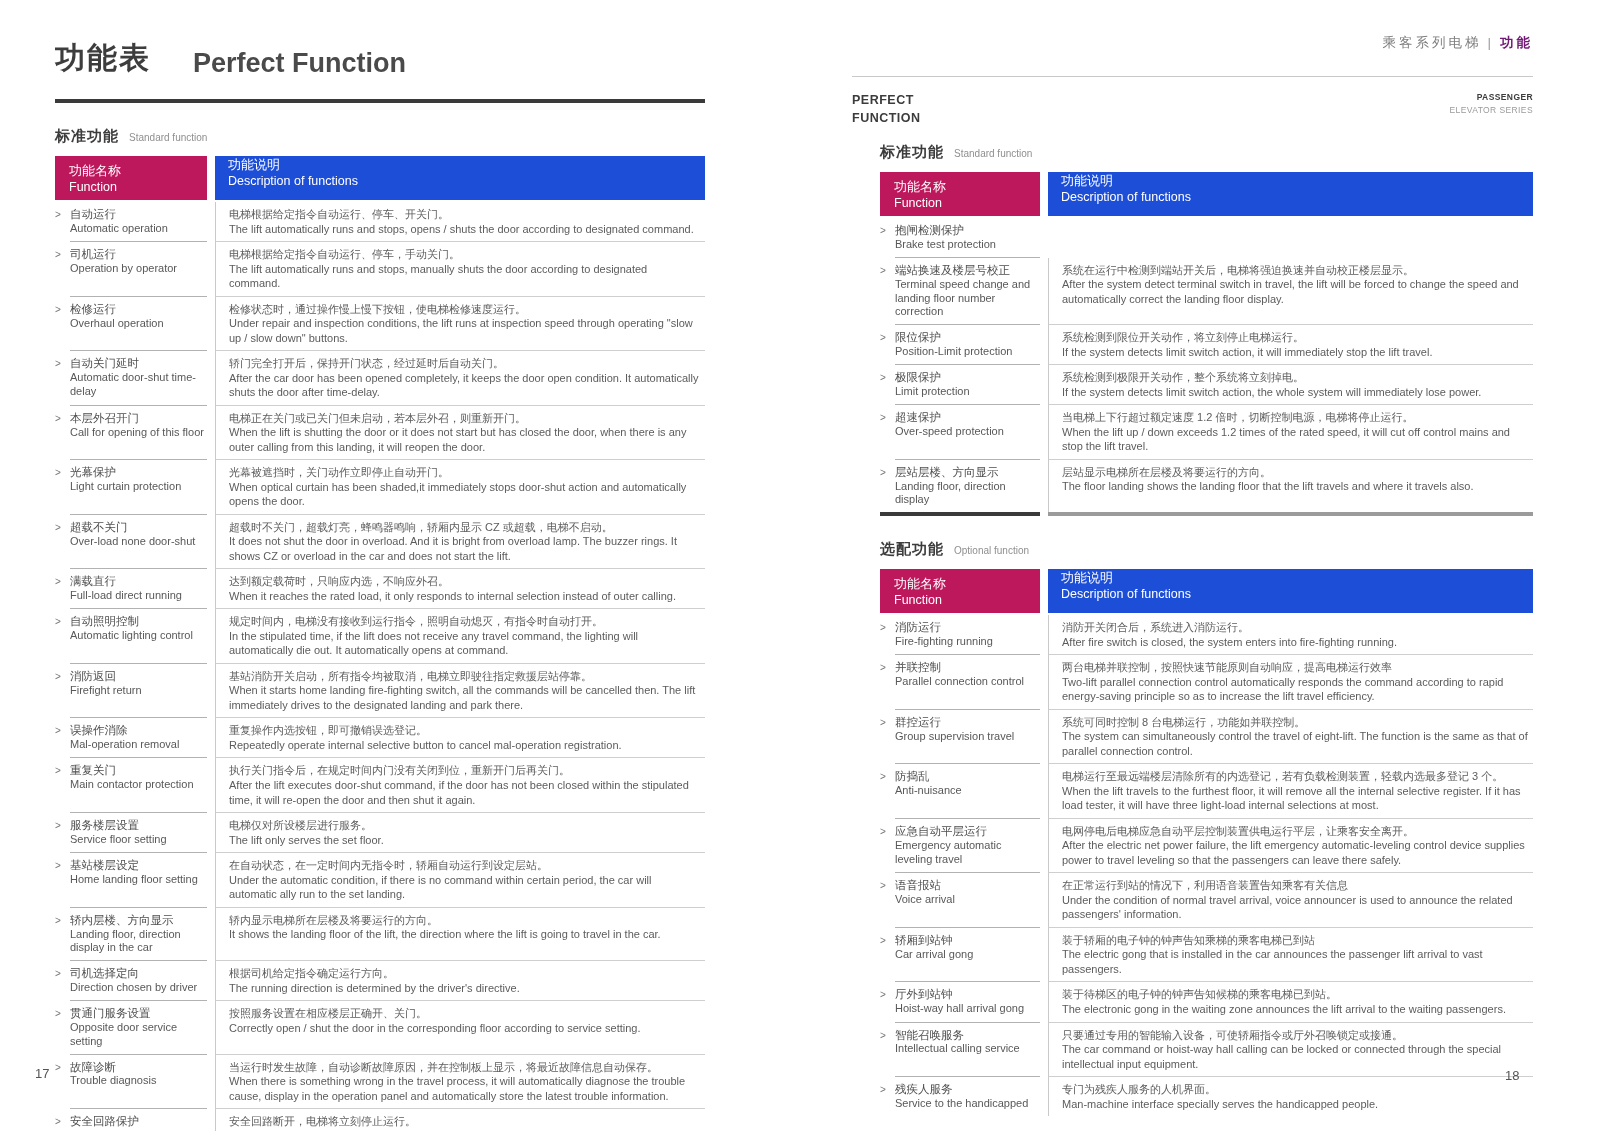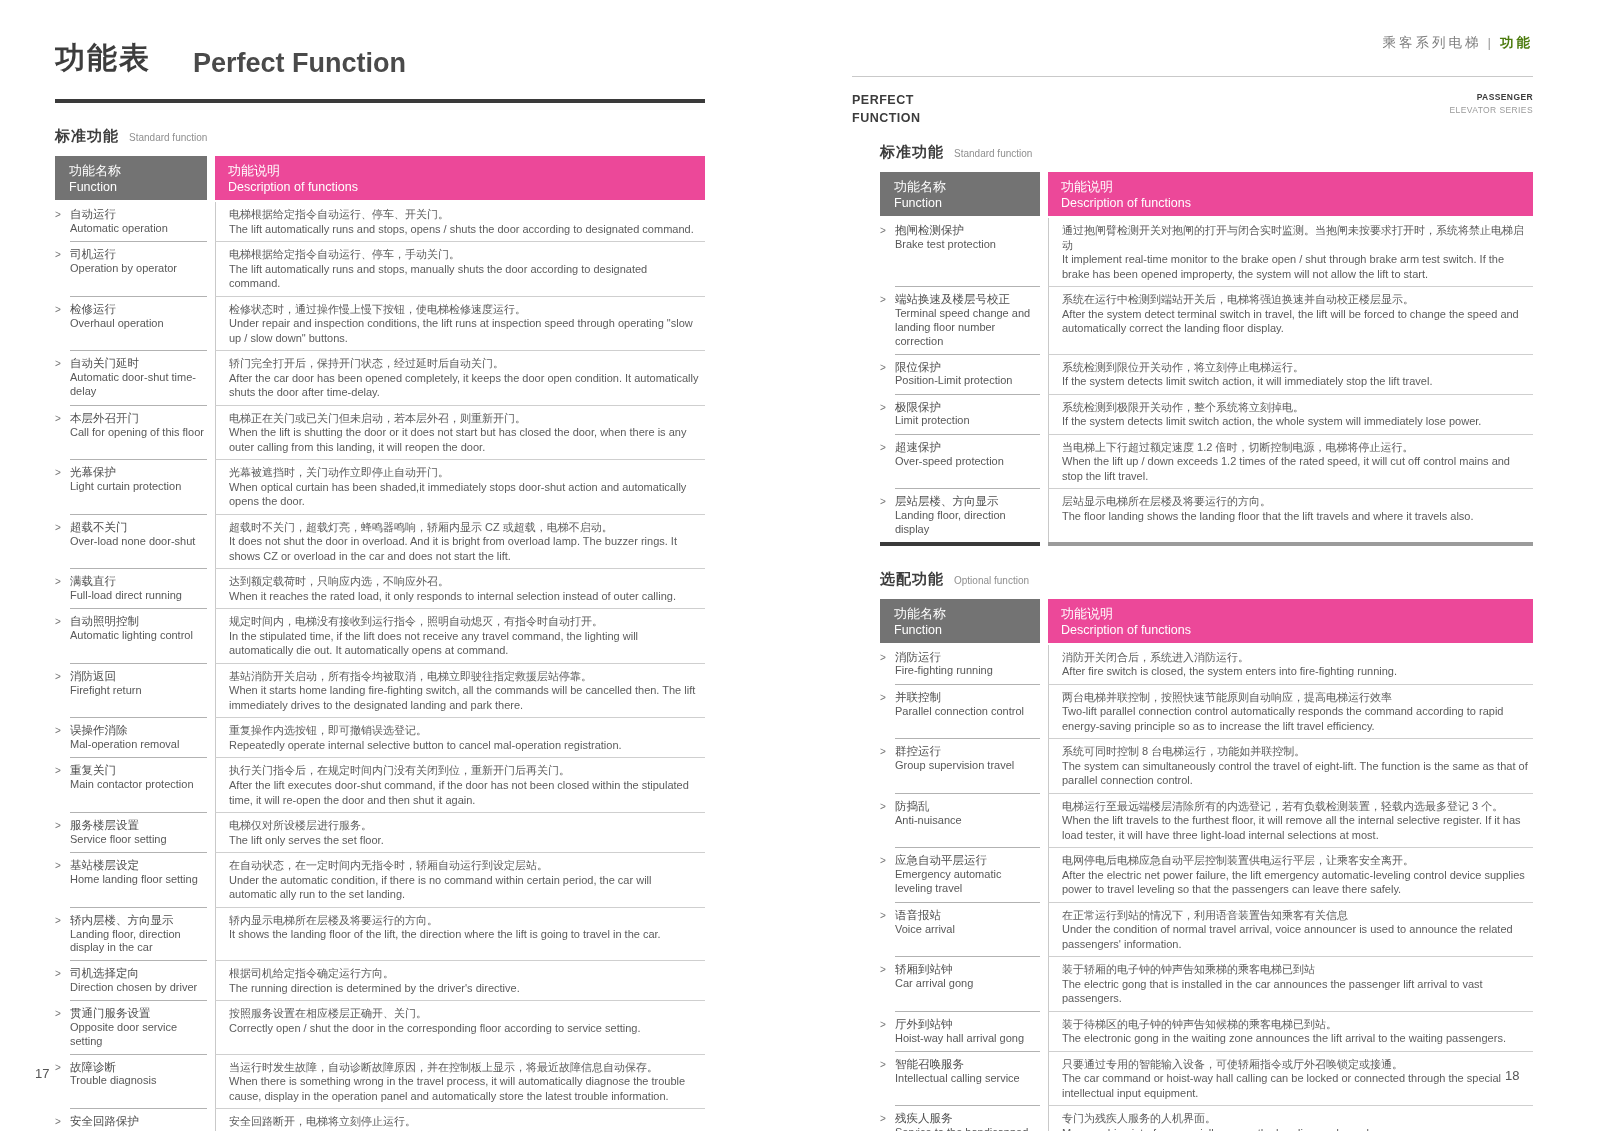--- a/index.html
+++ b/index.html
@@ -15,39 +15,39 @@
 
   
   .title-row { display:flex; align-items:flex-end; }
   .title-zh { font-size:30px; font-weight:bold; color:#3d3d3d; letter-spacing:2px; }
   .title-en { font-size:27px; font-weight:bold; color:#4a4a4a; margin-left:42px; }
   .title-rule { margin-top:20px; height:4px; background:#3a3a3a; }
 
   
   .crumb { text-align:right; font-size:13.5px; color:#7d7d7d; letter-spacing:3px; }
   .crumb .crumb-sep { color:#9a9a9a; margin:0 6px; }
-  .crumb .crumb-bold { color:#4d7c0f; font-weight:bold; }
+  .crumb .crumb-bold { color:#701a75; font-weight:bold; }
   .rp-rule { margin-top:24px; border-top:1px solid #c9c9c9; }
   .rp-head { display:flex; justify-content:space-between; margin-top:14px; }
   .rp-title { font-size:12.5px; font-weight:bold; color:#3c3c3c; line-height:1.45; letter-spacing:.5px; }
   .rp-series { text-align:right; font-size:8.5px; line-height:1.5; letter-spacing:.4px; }
   .rp-series .sl1 { font-weight:bold; color:#3c3c3c; }
   .rp-series .sl2 { color:#9a9a9a; }
   .rp-inner { margin-left:28px; margin-top:16px; }
 
   
   .sec { margin-top:24px; display:flex; align-items:baseline; }
   .sec-zh { font-size:15px; font-weight:bold; color:#3d3d3d; letter-spacing:1px; }
   .sec-en { font-size:10px; color:#8f8f8f; margin-left:10px; }
 
   
   .ftable { margin-top:10px; }
   .thead { display:flex; }
-  .th-name { width:152px; background:#737373; color:#fff; padding:6px 6px 6px 14px; }
-  .th-desc { flex:1; margin-left:8px; background:#ec4899; color:#fff; padding:6px 6px 6px 13px; }
+  .th-name { width:152px; background:#be185d; color:#fff; padding:6px 6px 6px 14px; }
+  .th-desc { flex:1; margin-left:8px; background:#1d4ed8; color:#fff; padding:0 6px 6px 13px; }
   .th-zh { font-size:13px; }
   .th-en { font-size:12.5px; }
   .pr .th-name { width:160px; }
   .pr .cell-name { width:160px; }
   .pr .bar-dark { width:160px; }
 
   .tbody { margin-top:2px; }
   .trow { display:flex; }
   .cell-name { width:152px; display:flex; }
   .marker { width:15px; font-size:10px; color:#757575; padding-top:7px; }
@@ -403,24 +403,20 @@
       <div class="tbody">
 
           <div class="trow">
             <div class="cell-name">
               <span class="marker">&gt;</span>
               <div class="names">
                 <div class="name-zh">抱闸检测保护</div>
                 <div class="name-en">Brake test protection</div>
               </div>
             </div>
-            <div class="cell-desc">
-              <div class="desc-zh">通过抱闸臂检测开关对抱闸的打开与闭合实时监测。当抱闸未按要求打开时，系统将禁止电梯启动</div>
-              <div class="desc-en">It implement real-time monitor to the brake open / shut through brake arm test switch. If the brake has been opened improperty, the system will not allow the lift to start.</div>
-            </div>
           </div>
 
           <div class="trow">
             <div class="cell-name">
               <span class="marker">&gt;</span>
               <div class="names">
                 <div class="name-zh">端站换速及楼层号校正</div>
                 <div class="name-en">Terminal speed change and landing floor number correction</div>
               </div>
             </div>

